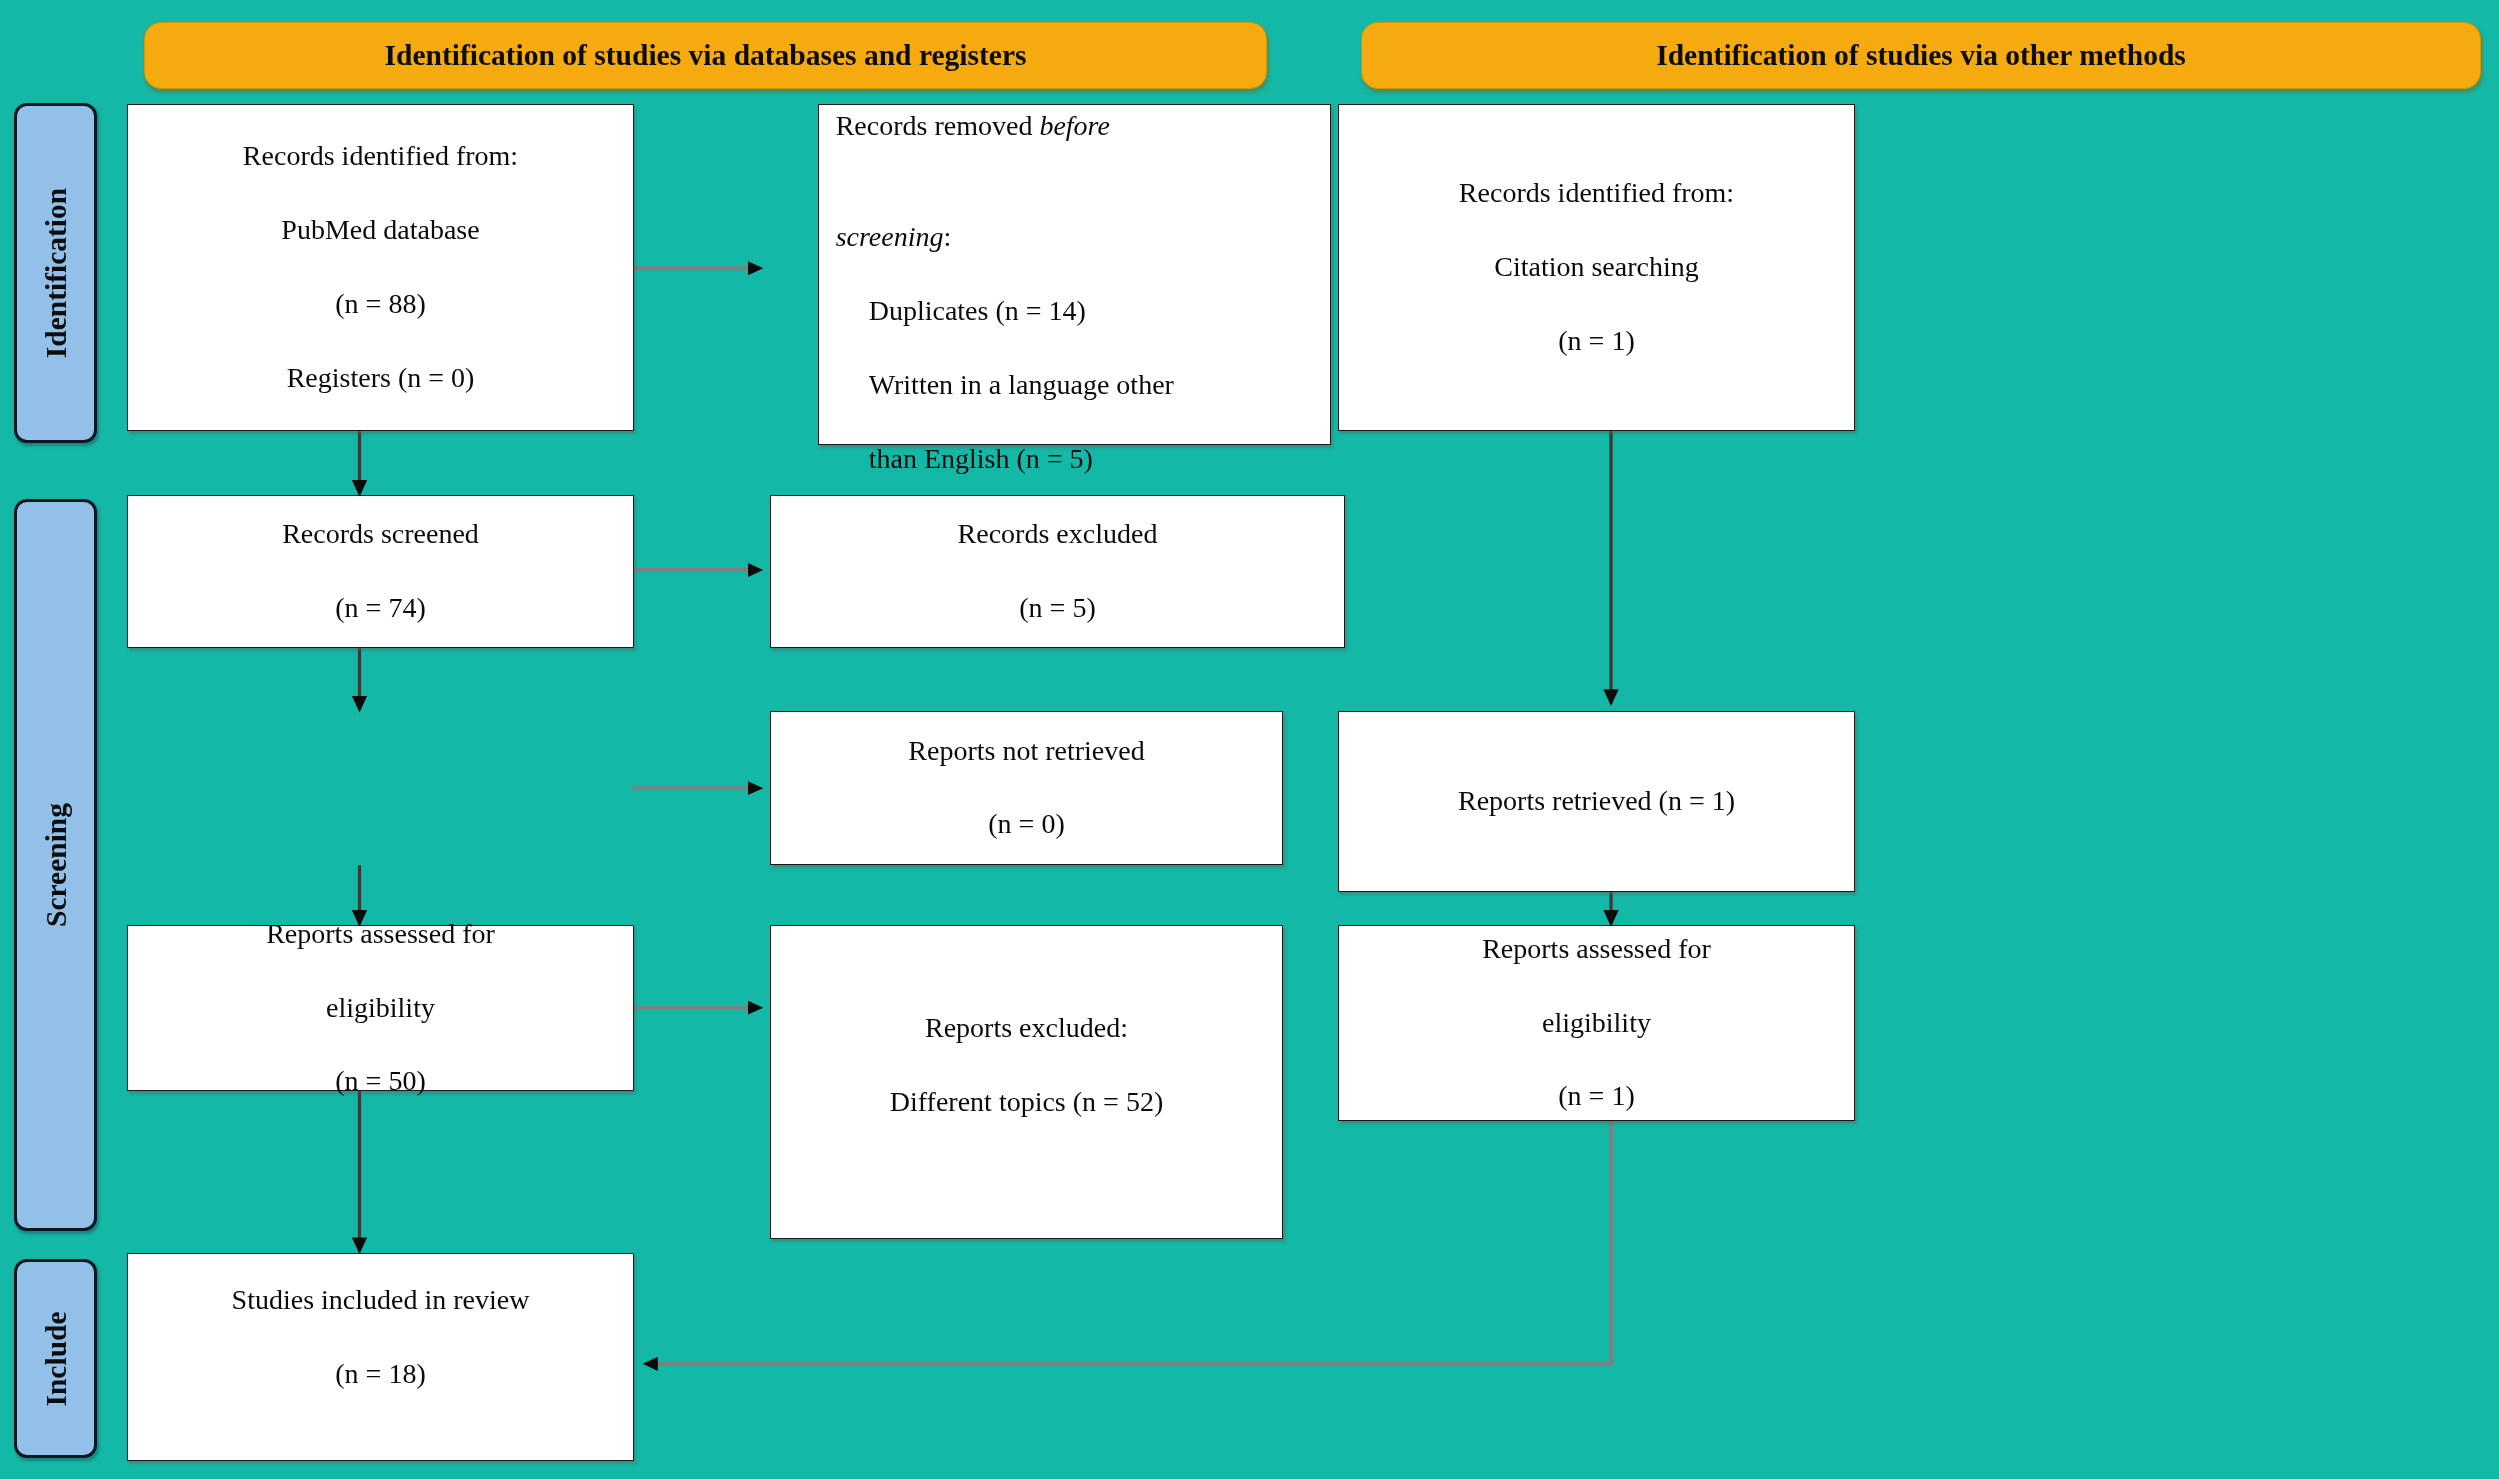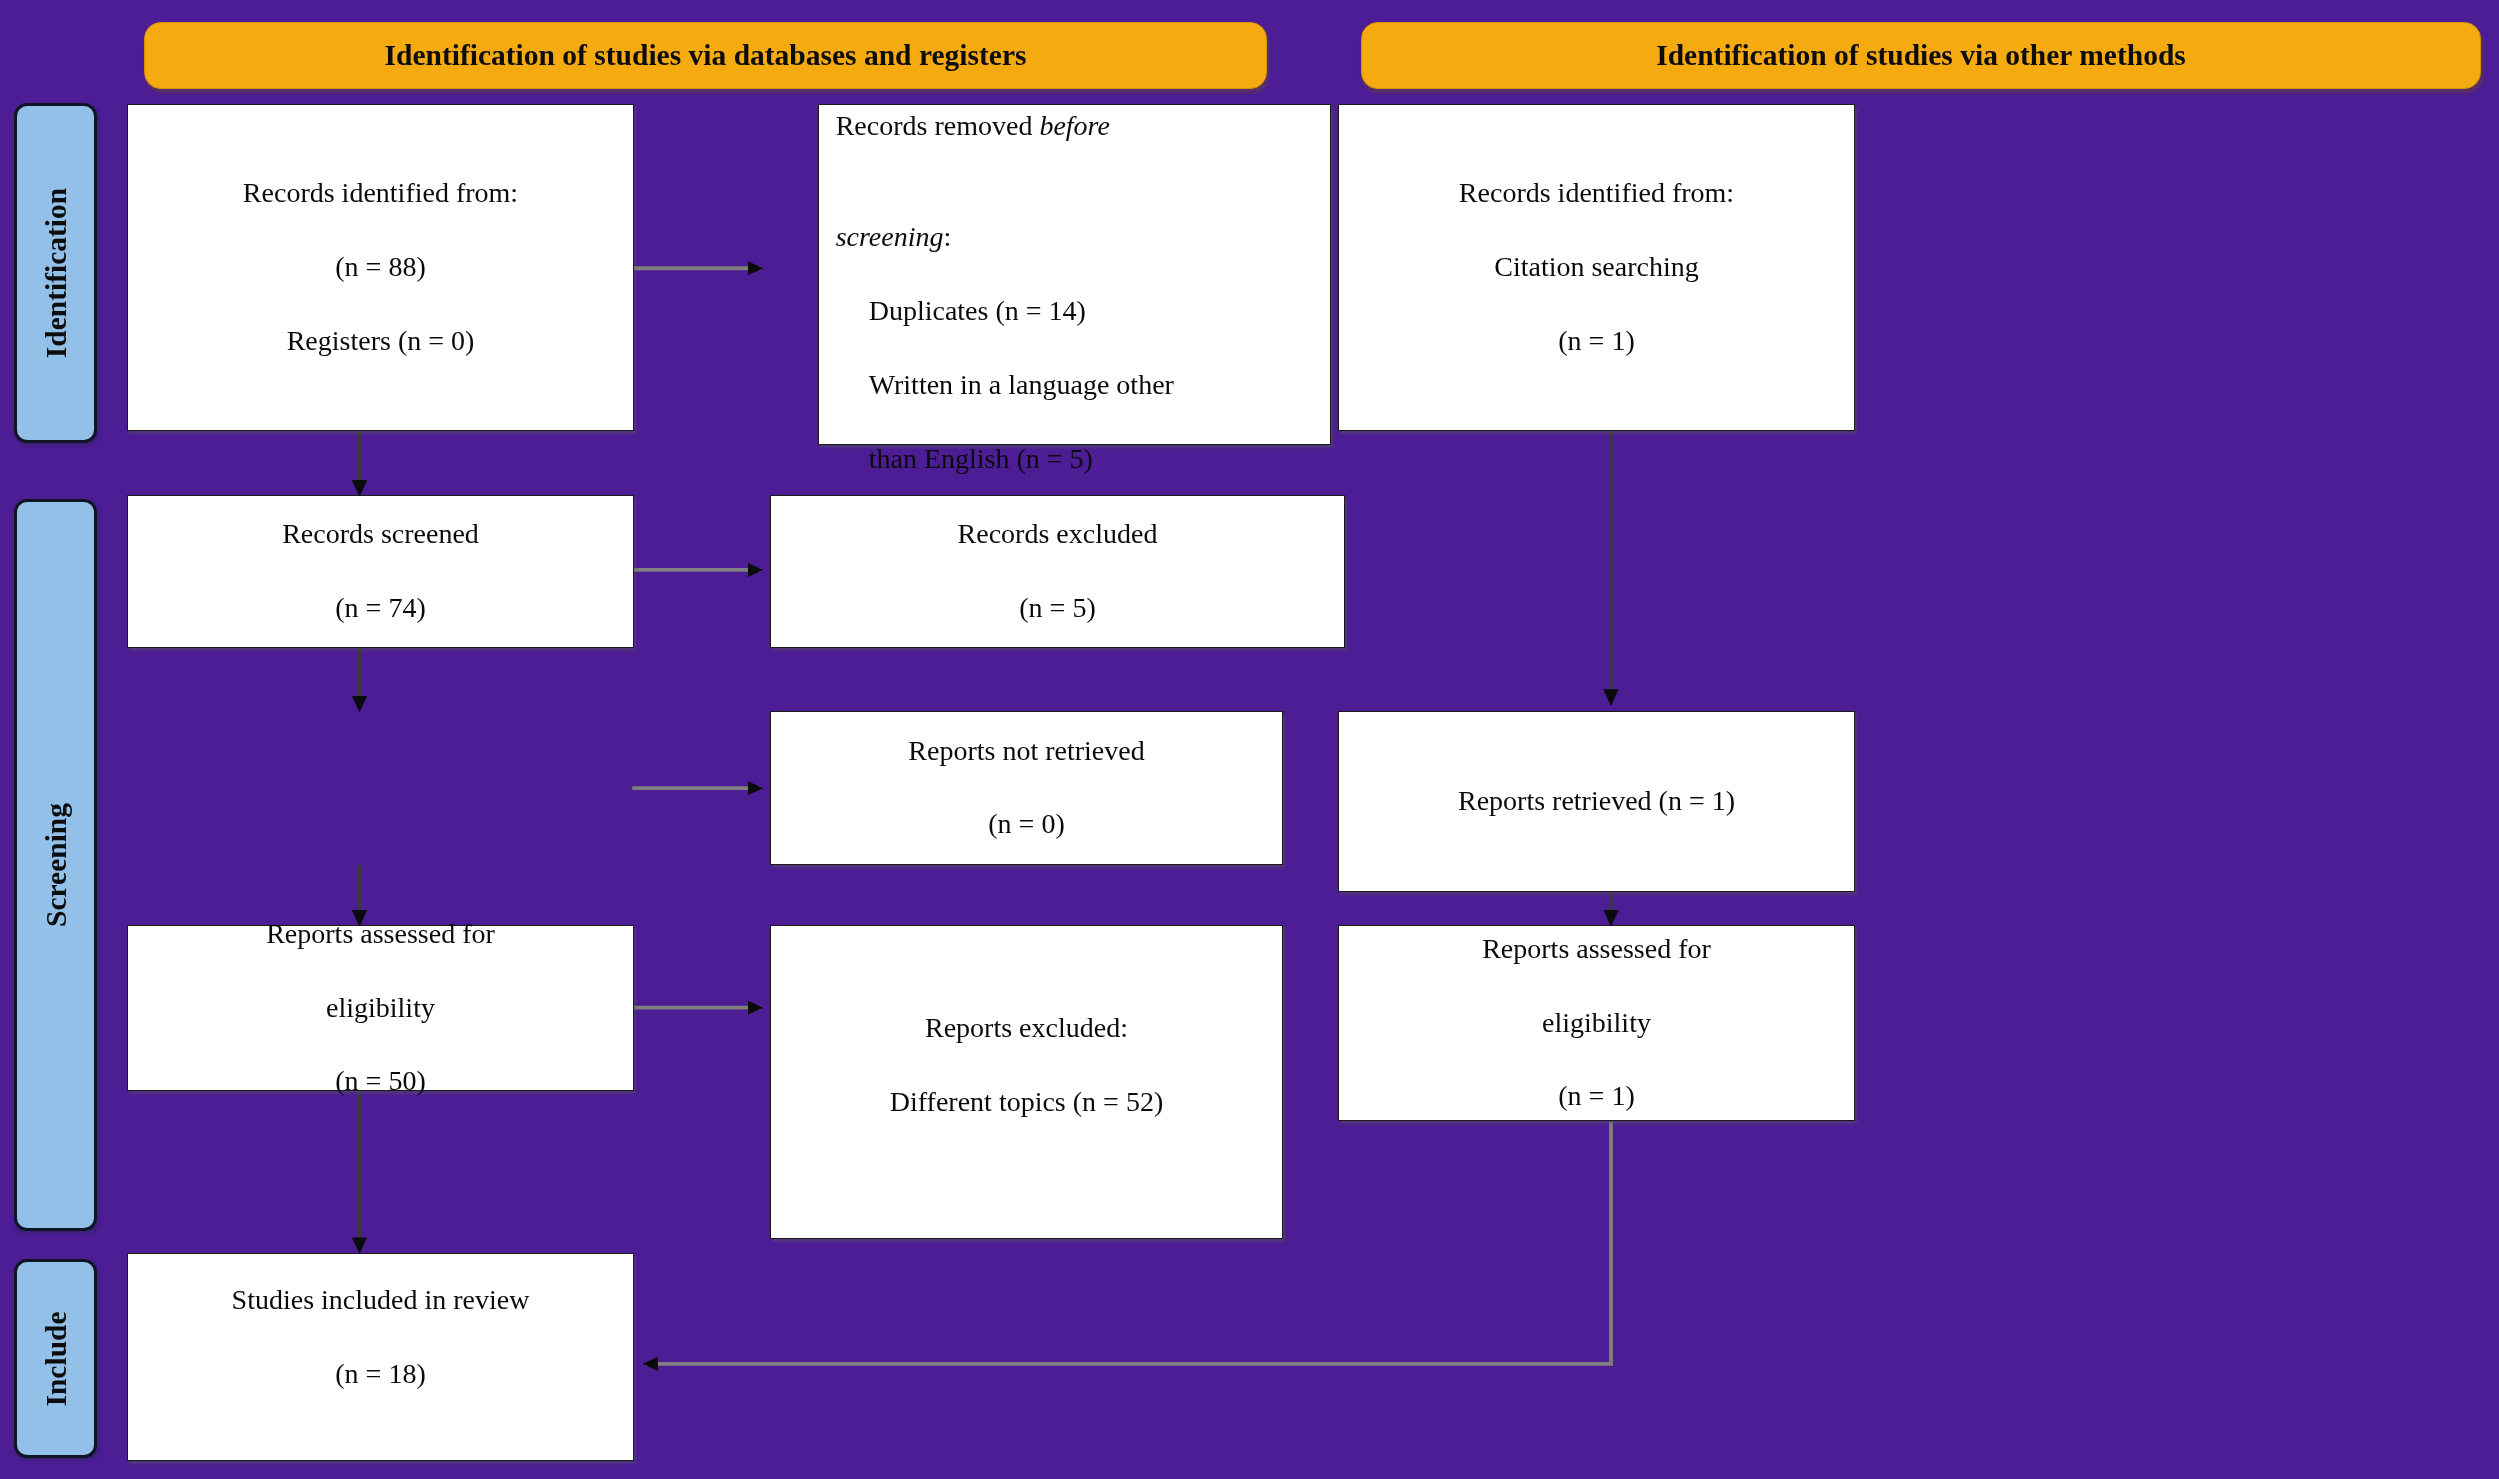--- a/index.html
+++ b/index.html
@@ -7,21 +7,21 @@
     width: 2500px;
     height: 1480px;
     background: #ffffff;
     font-family: "Liberation Serif", "DejaVu Serif", serif;
     overflow: hidden;
   }
   #stage {
     position: relative;
     width: 2500px;
     height: 1480px;
-    background: #4c1d95;
+    background: #14b8a6;
   }
 
   
   .banner {
     position: absolute;
     background: #F5AA0F;
     border-radius: 16.7px;
     border: 1.9px solid #D69200;
     box-shadow: 1.9px 3.2px 3.2px rgba(120,90,0,0.35);
     display: flex;
@@ -147,20 +147,21 @@
     <span class="vlabel">Screening</span>
   </div>
 
   <div class="stage-tab" style="left:14px; top:1259px; width:83px; height:199px;">
     <span class="vlabel">Include</span>
   </div>
 
   <div class="pbox" style="left:127px; top:104px; width:507px; height:327px;">
     <div class="txt">
       <div>Records identified from:</div>
+      <div>PubMed database</div>
       <div>(n = 88)</div>
       <div>Registers (n = 0)</div>
     </div>
   </div>
 
   <div class="pbox" style="left:127px; top:495px; width:507px; height:153px;">
     <div class="txt">
       <div>Records screened</div>
       <div>(n = 74)</div>
     </div>

